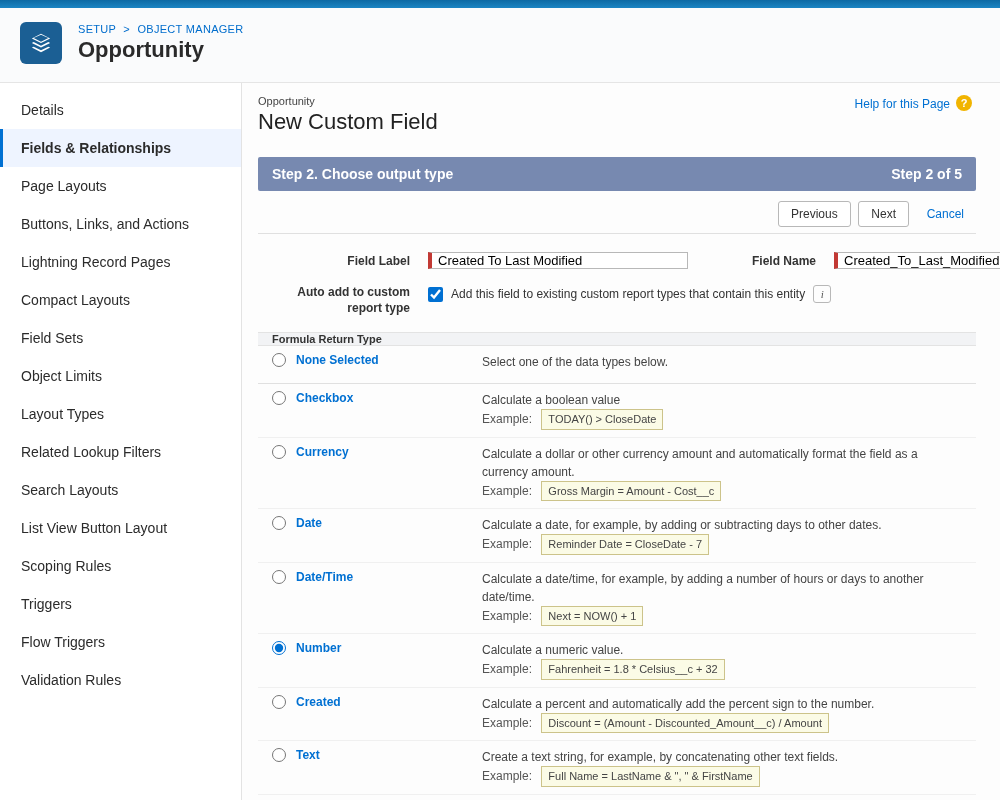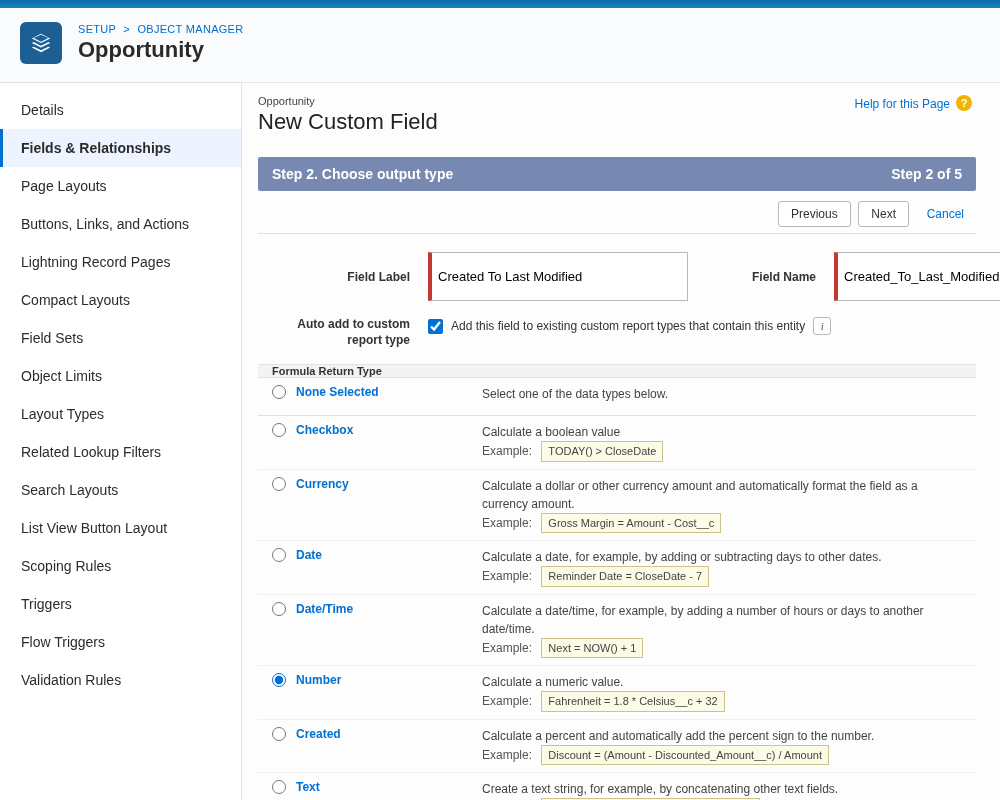--- a/index.html
+++ b/index.html
@@ -38,21 +38,21 @@
   .step-right { font-weight: 600; }
 
   
   .btn-row { text-align: right; padding: 10px 4px 6px 4px; border-bottom:1px solid #e0e0e0;}
   .btn { display:inline-block; padding: 5px 12px; background:#fff; border:1px solid #b8b8b8; border-radius:3px; font-size:12px; color:#333; cursor:pointer; margin-left:4px;}
   .btn-link { display:inline-block; padding:5px 8px; color:#0070d2; font-size:12px; cursor:pointer; margin-left:6px;}
 
   
   .form-grid { display:grid; grid-template-columns: 140px 260px 110px 260px 30px; gap: 10px 18px; align-items:center; padding: 18px 12px 6px 12px; }
   .flabel { text-align:right; font-size:12px; color:#333; font-weight:600; }
-  .tinput { width:100%; padding:16px 6px; font-size:13px; border:1px solid #b8b8b8; border-left:4px solid #c23934; }
+  .tinput { width:100%; padding:0 6px; font-size:13px; border:1px solid #b8b8b8; border-left:4px solid #c23934; }
   .info-ic { width:18px;height:18px;border:1px solid #b8b8b8;border-radius:3px;display:flex;align-items:center;justify-content:center;font-size:11px;color:#555;font-style:italic;font-family:serif;cursor:pointer;}
 
   .auto-row { display:flex; align-items:flex-start; gap:18px; padding: 10px 12px 16px 12px; }
   .auto-label { width:140px; text-align:right; font-size:12px; font-weight:600; color:#333; line-height:1.3;}
   .auto-check { display:flex; align-items:center; gap:8px; font-size:12px; color:#333;}
   .auto-check input { accent-color:#0070d2; width:15px;height:15px;}
 
   
   .sec-head { background:#f2f3f5; padding:0 14px; font-weight:700; font-size:11px; color:#333; border-top:1px solid #e3e3e3;border-bottom:1px solid #e3e3e3;}
 

